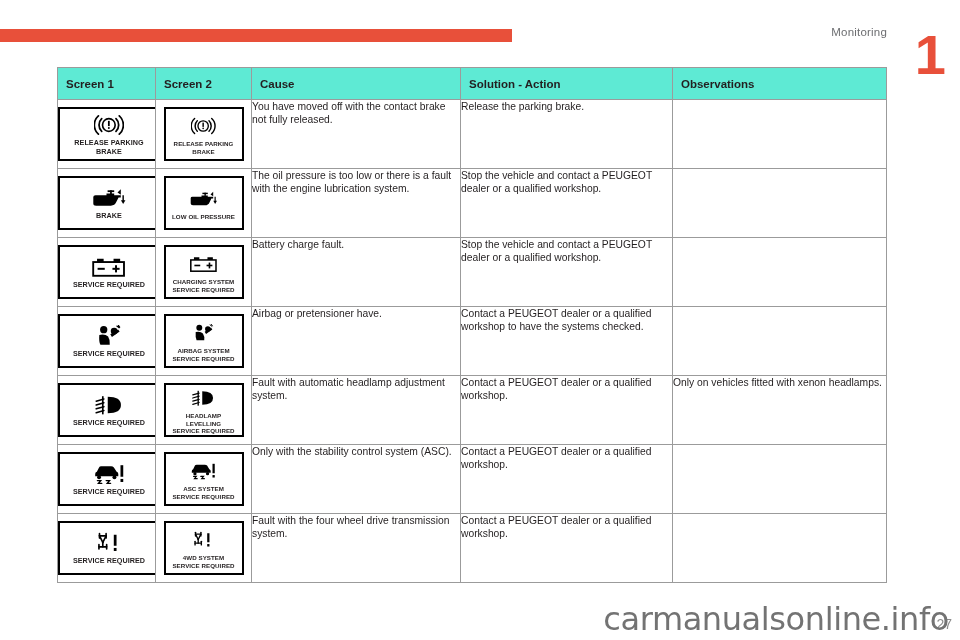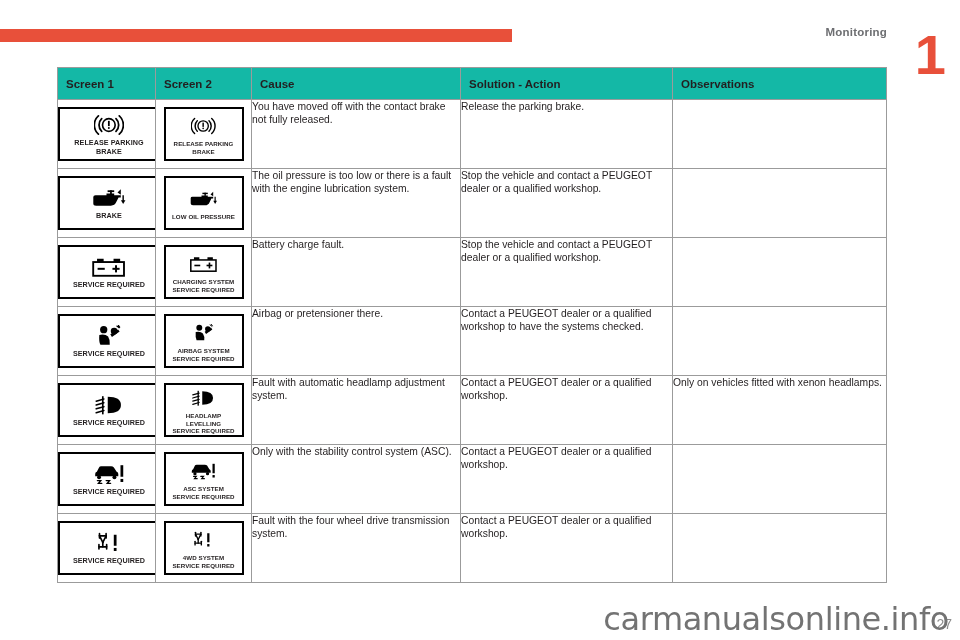--- a/index.html
+++ b/index.html
@@ -23,21 +23,21 @@
     top: 29px;
     width: 512px;
     height: 13px;
     background: #e8503a;
   }
   #chapter-title {
     position: absolute;
     right: 73px;
     top: 26px;
     font-size: 11.5px;
-    font-weight: bold;
+    font-weight: normal;
     color: #6d6e71;
     letter-spacing: .2px;
     white-space: nowrap;
   }
   #chapter-number {
     position: absolute;
     right: 14px;
     top: 27px;
     font-size: 56px;
     line-height: 56px;
@@ -56,21 +56,21 @@
     table-layout: fixed;
     background: #ffffff;
   }
   #warning-table th,
   #warning-table td {
     border: 1px solid #9b9b9b;
     vertical-align: top;
     padding: 0;
   }
   #warning-table thead th {
-    background: #14b8a6;
+    background: #5eead4;
     height: 31px;
     text-align: left;
     font-size: 11.5px;
     font-weight: bold;
     color: #231f20;
     padding: 0 0 0 8px;
     vertical-align: middle;
   }
 
   col.c-screen1 { width: 98px; }
@@ -309,21 +309,21 @@
                 <path d="M6 18 Q5 30 8 36 L25 36 Q26 27 22 21 Q17 16 6 18 Z" fill="#000"></path>
                 <circle cx="33" cy="11" r="6.2" fill="#000"></circle>
                 <path d="M26 17 L40 8 L43 12 L29 22 Z" fill="#000"></path>
                 <path d="M38 2 L42 5 M41 1 L43 4" stroke="#000" stroke-width="2.2" stroke-linecap="round"></path>
               </svg>
             </span>
             <span class="icon-label">AIRBAG SYSTEM
 SERVICE REQUIRED</span>
           </div>
         </td>
-        <td class="text-cell">Airbag or pretensioner there.</td>
+        <td class="text-cell">Airbag or pretensioner have.</td>
         <td class="text-cell">Contact a PEUGEOT dealer or a qualified workshop to have the systems checked.</td>
         <td class="text-cell obs-cell"></td>
       </tr>
       <tr>
         <td class="icon-cell">
           <div class="icon-box">
             <span class="icon-glyph">
               <svg width="29.700000000000003" height="22" viewBox="0 0 54 40">
                 <path d="M25 5 L25 35 Q49 35 49 20 Q49 5 25 5 Z" fill="#000"></path>
                 <g stroke="#000" stroke-width="2.8" stroke-linecap="round">

